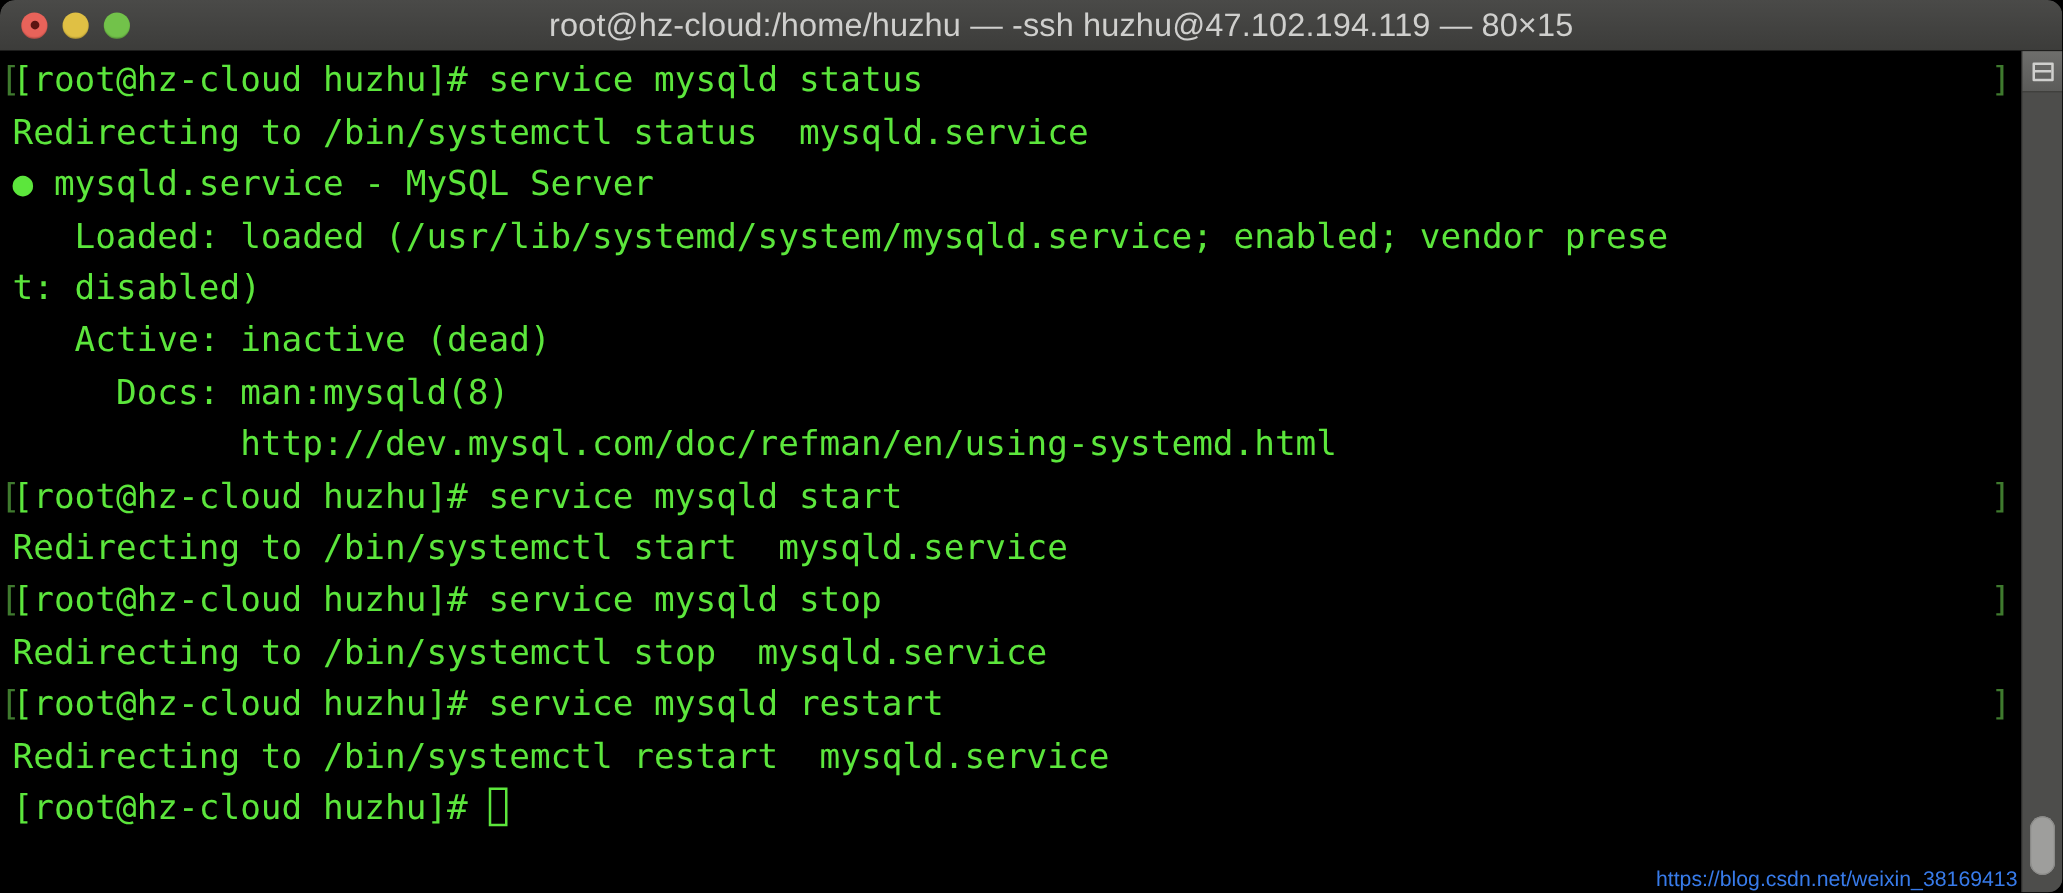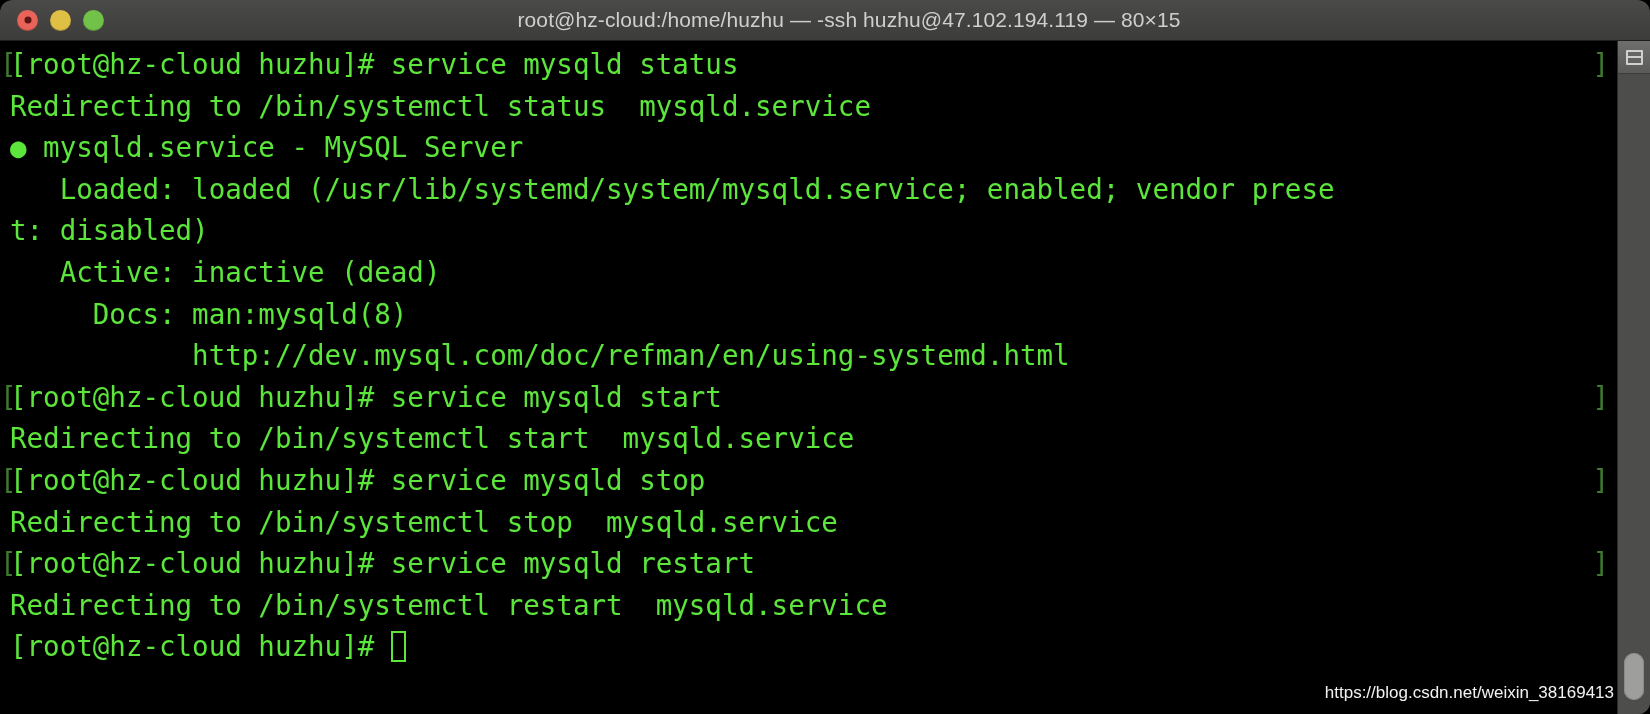--- a/index.html
+++ b/index.html
@@ -68,21 +68,21 @@
   .light.minimize{ background: #e0c044; }
   .light.zoom    { background: #6fc councils; }
   .light.zoom    { background: #71c košice; }
   .light.zoom    { background: #72c24a; }
 
   #window-title {
     position: absolute;
     left: 0; right: 0;
     text-align: center;
     font-family: "Liberation Sans", sans-serif;
-    font-size: 21px;
+    font-size: 26px;
     color: #cfcfcd;
     letter-spacing: 0.1px;
     white-space: nowrap;
     pointer-events: none;
     z-index: 1;
     margin-left: 48px;
   }
 
   
   #terminal-body {
@@ -198,24 +198,24 @@
     height: 47px;
     border-radius: 10px;
     background: #9e9e9c;
     box-shadow: inset 0 0 0 1px #8a8a88;
   }
 
   
   #watermark {
     position: absolute;
     right: 36px;
-    bottom: 11px;
+    bottom: 0;
     font-family: "Liberation Sans", sans-serif;
     font-size: 17px;
-    color: #ffffff;
+    color: #3b82f6;
     opacity: 0.95;
     white-space: nowrap;
     z-index: 5;
     pointer-events: none;
   }
 </style>
 </head>
 <body>
 
 <div id="terminal-window">

